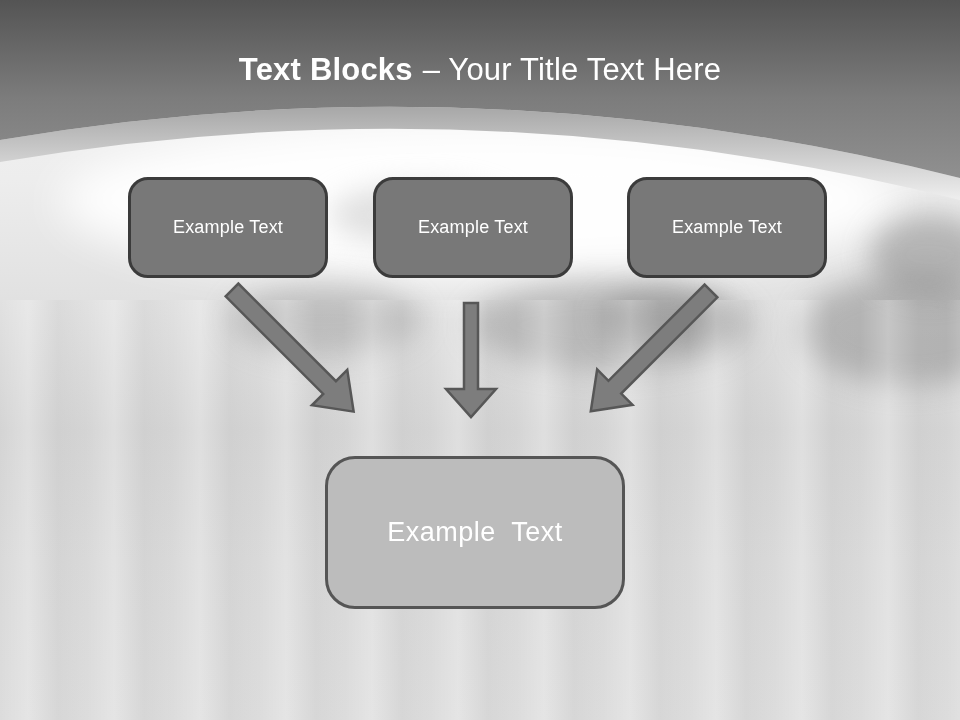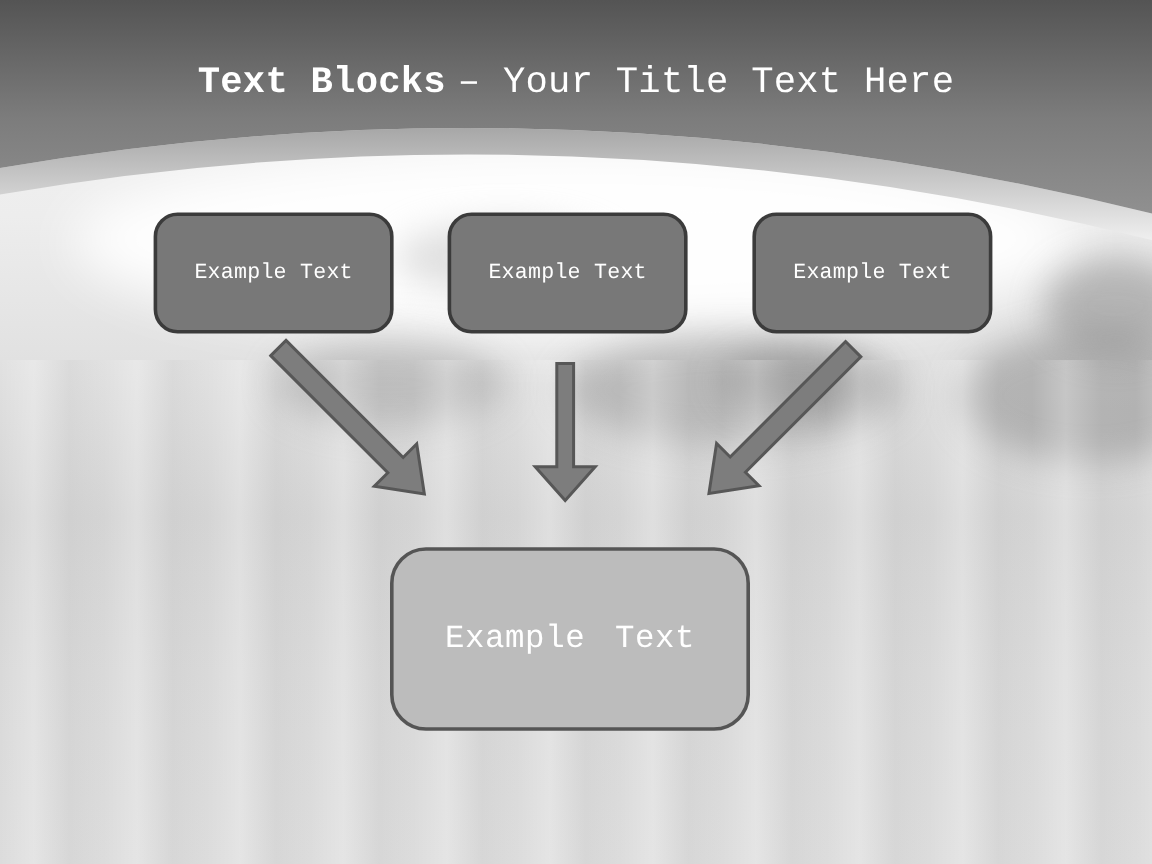--- a/index.html
+++ b/index.html
@@ -1,18 +1,18 @@
 <!DOCTYPE html>
 <html style="--title-text: #ffffff; --header-top: #565656; --header-bottom: #8e8e8e; --block-fill: #787878; --block-border: #3b3b3b; --bottom-fill: #bcbcbc; --bottom-border: #555555; --arrow-fill: #7d7d7d; --arrow-stroke: #575757; --background: #dadada;"><head>
 <meta charset="utf-8">
 <style>
   html,body{margin:0;padding:0;background:#222;}
   .slide{
     position:relative;width:960px;height:720px;overflow:hidden;
-    font-family:Liberation Mono, monospace;
+    font-family:Liberation Sans, sans-serif;
     background:#b91c1c;
   }
   
   .photo{position:absolute;inset:0;
     background:linear-gradient(180deg,#f4f4f4 0px,#ededed 180px,#dedede 330px,#d4d4d4 430px,#d9d9d9 560px,#dcdcdc 720px);}
   .blob{position:absolute;border-radius:50%;filter:blur(14px);}
   .blob.glow{left:60px;top:120px;width:840px;height:160px;background:rgba(255,255,255,.95);filter:blur(22px);}
   .blob.b1{left:230px;top:285px;width:190px;height:70px;background:rgba(150,150,150,.45);}
   .blob.b2{left:470px;top:280px;width:280px;height:90px;background:rgba(140,140,140,.45);}
   .blob.b3{left:600px;top:290px;width:130px;height:55px;background:rgba(115,115,115,.38);}

